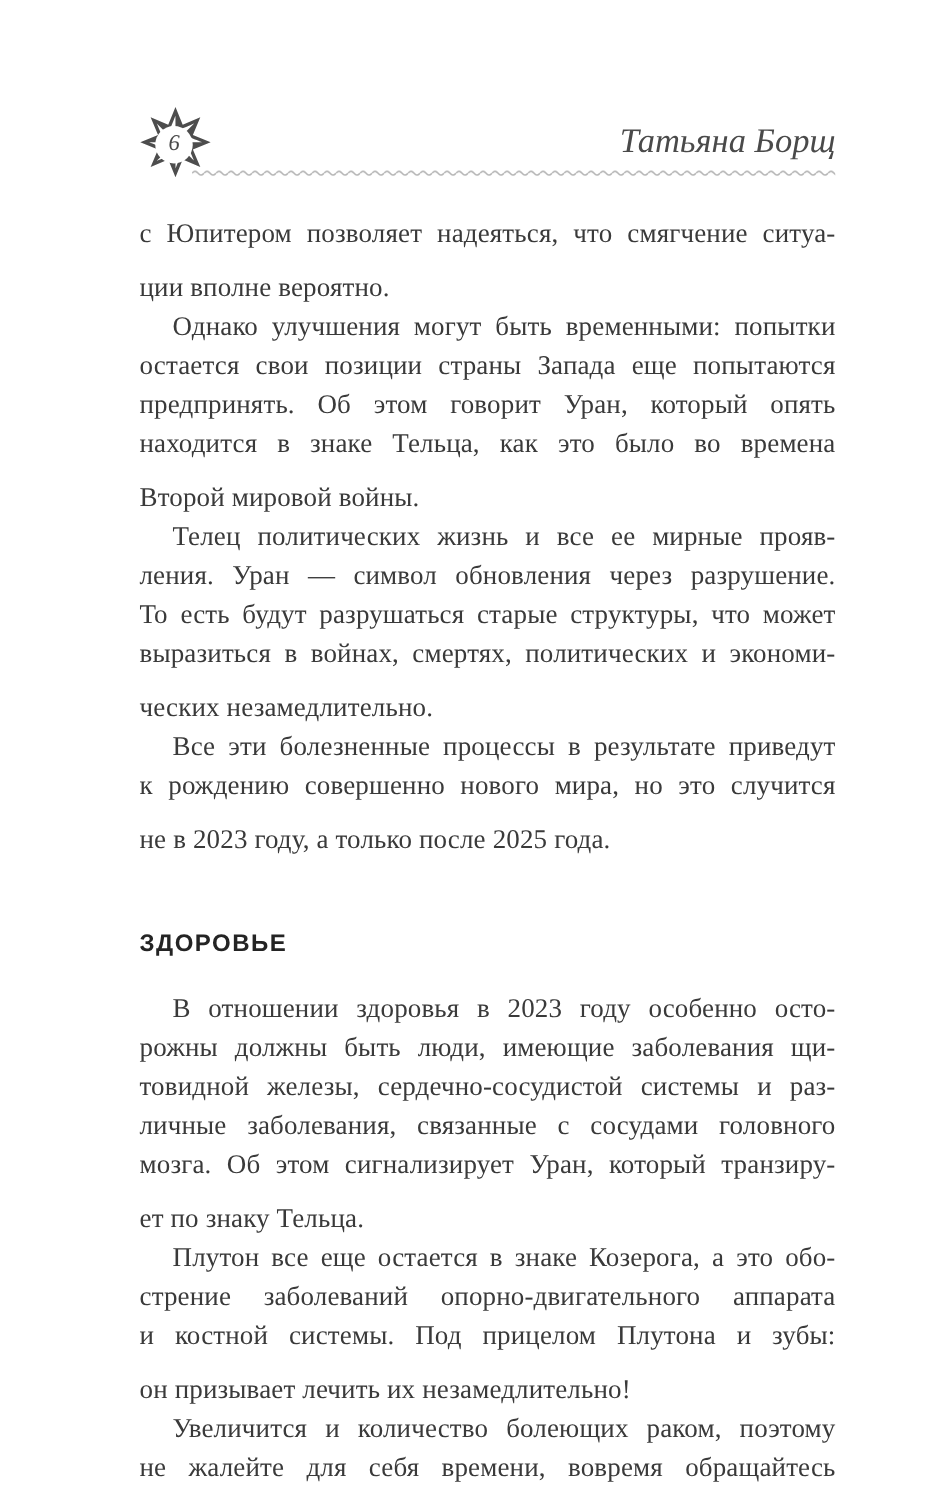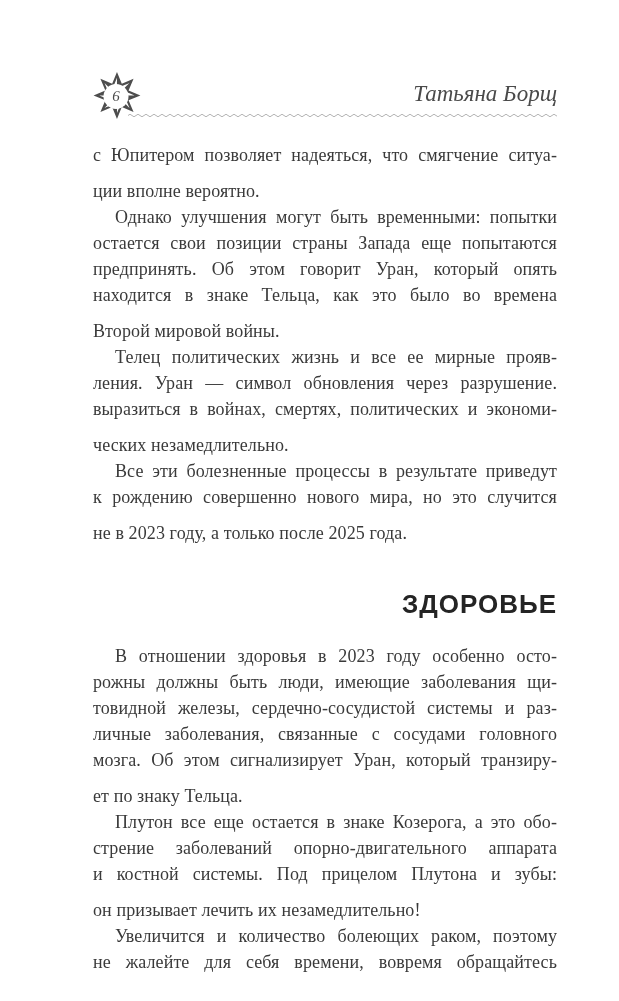--- a/index.html
+++ b/index.html
@@ -81,26 +81,26 @@
   .line {
     text-align: justify;
     text-align-last: justify;
   }
   .line.end { text-align-last: left; margin-top: 10px; }
   .paragraph.indent .line:first-child { text-indent: 22px; }
 
   .section-heading {
     font-family: "Liberation Sans", sans-serif;
     font-weight: 700;
-    font-size: 26px;
+    font-size: 16px;
     line-height: 28px;
     letter-spacing: 1px;
     color: #242424;
-    text-align: right;
-    margin: 44px 0 25px 0;
+    text-align: left;
+    margin: 44px 0 15px 0;
   }
 </style>
 </head>
 <body>
 
 <div class="page">
 
   <header>
     <div class="medallion">
       <span class="sun-glyph">✵</span>
@@ -129,20 +129,21 @@
       <div class="paragraph indent">
         <div class="line">Однако улучшения могут быть временными: попытки</div>
         <div class="line">остается свои позиции страны Запада еще попытаются</div>
         <div class="line">предпринять. Об этом говорит Уран, который опять</div>
         <div class="line">находится в знаке Тельца, как это было во времена</div>
         <div class="line end">Второй мировой войны.</div>
       </div>
       <div class="paragraph indent">
         <div class="line">Телец политических жизнь и все ее мирные прояв-</div>
         <div class="line">ления. Уран — символ обновления через разрушение.</div>
+        <div class="line">То есть будут разрушаться старые структуры, что может</div>
         <div class="line">выразиться в войнах, смертях, политических и экономи-</div>
         <div class="line end">ческих незамедлительно.</div>
       </div>
       <div class="paragraph indent">
         <div class="line">Все эти болезненные процессы в результате приведут</div>
         <div class="line">к рождению совершенно нового мира, но это случится</div>
         <div class="line end">не в 2023 году, а только после 2025 года.</div>
       </div>
       <div class="section-heading">ЗДОРОВЬЕ</div>
       <div class="paragraph indent">

